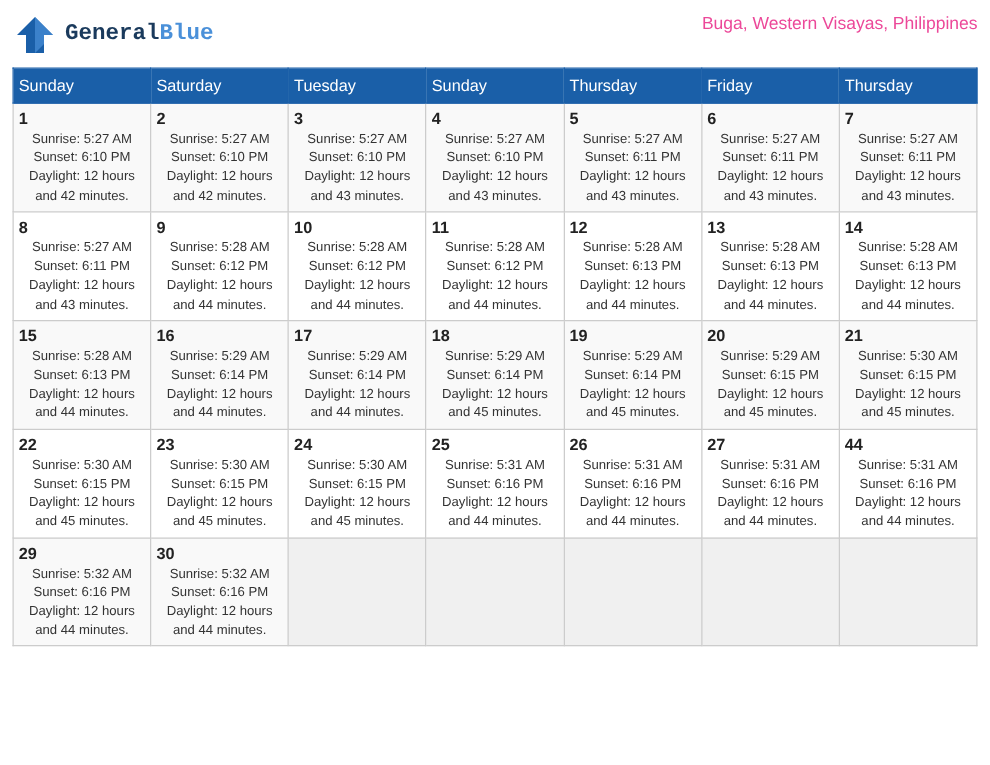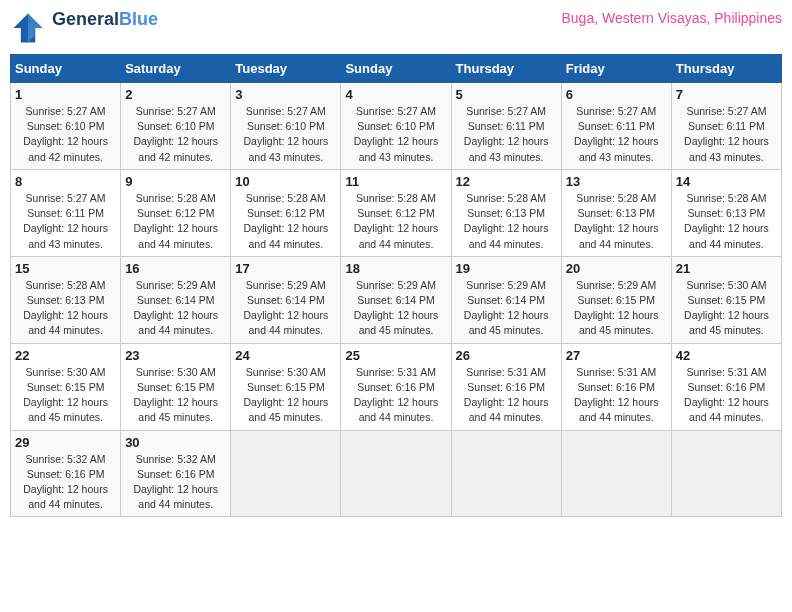--- a/index.html
+++ b/index.html
@@ -11,21 +11,23 @@
       padding: 10px;
     }
     .header-area {
       display: flex;
       justify-content: space-between;
       align-items: flex-start;
       margin-bottom: 8px;
     }
     .logo {
       display: flex;
+      align-items: center;
       gap: 6px;
+      font-family: Liberation Mono, monospace;
     }
     .logo-text {
       font-size: 18px;
       font-weight: bold;
       color: #1a3a5c;
       line-height: 1.1;
     }
     .logo-text span {
       color: #4a90d9;
     }
@@ -49,21 +51,21 @@
       width: 100%;
       border-collapse: collapse;
       font-size: 11px;
     }
     thead tr th {
       background: #1a5fa8;
       color: #fff;
       padding: 6px 4px;
       text-align: left;
       font-size: 13px;
-      font-weight: bold;
+      font-weight: normal;
       border: 1px solid #1a5fa8;
     }
     tbody tr td {
       border: 1px solid #ccc;
       vertical-align: top;
       padding: 4px 4px;
       font-size: 10.5px;
       color: #222;
       width: 14.28%;
       min-height: 80px;
@@ -227,21 +229,21 @@
         </td>
         <td>
           <span class="day-num">26</span>
           <div class="day-info">Sunrise: 5:31 AM<br>Sunset: 6:16 PM<br>Daylight: 12 hours<br>and 44 minutes.</div>
         </td>
         <td>
           <span class="day-num">27</span>
           <div class="day-info">Sunrise: 5:31 AM<br>Sunset: 6:16 PM<br>Daylight: 12 hours<br>and 44 minutes.</div>
         </td>
         <td>
-          <span class="day-num">42</span>
+          <span class="day-num">44</span>
           <div class="day-info">Sunrise: 5:31 AM<br>Sunset: 6:16 PM<br>Daylight: 12 hours<br>and 44 minutes.</div>
         </td>
       </tr>
       <tr>
         <td>
           <span class="day-num">29</span>
           <div class="day-info">Sunrise: 5:32 AM<br>Sunset: 6:16 PM<br>Daylight: 12 hours<br>and 44 minutes.</div>
         </td>
         <td>
           <span class="day-num">30</span>

